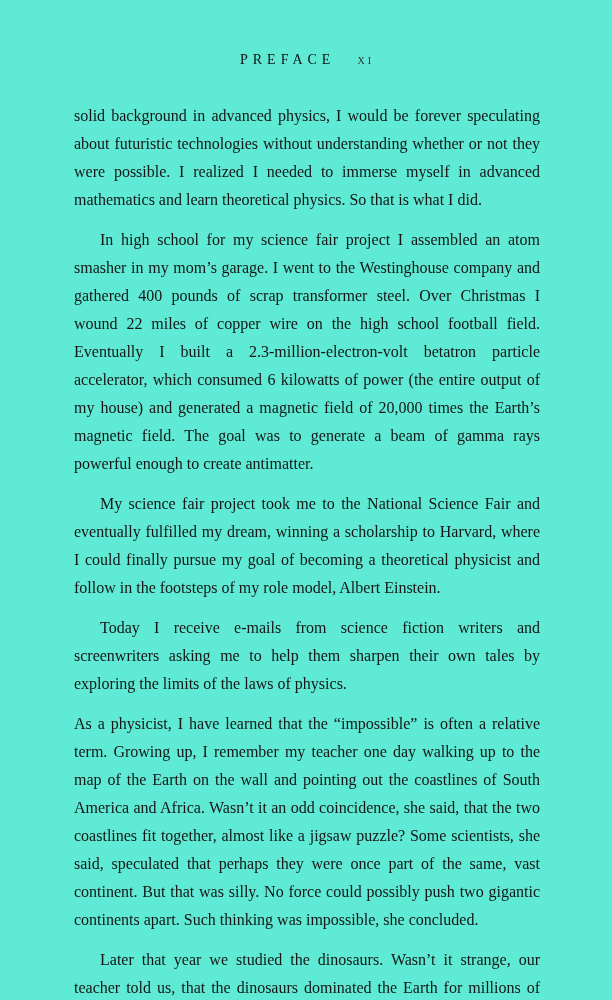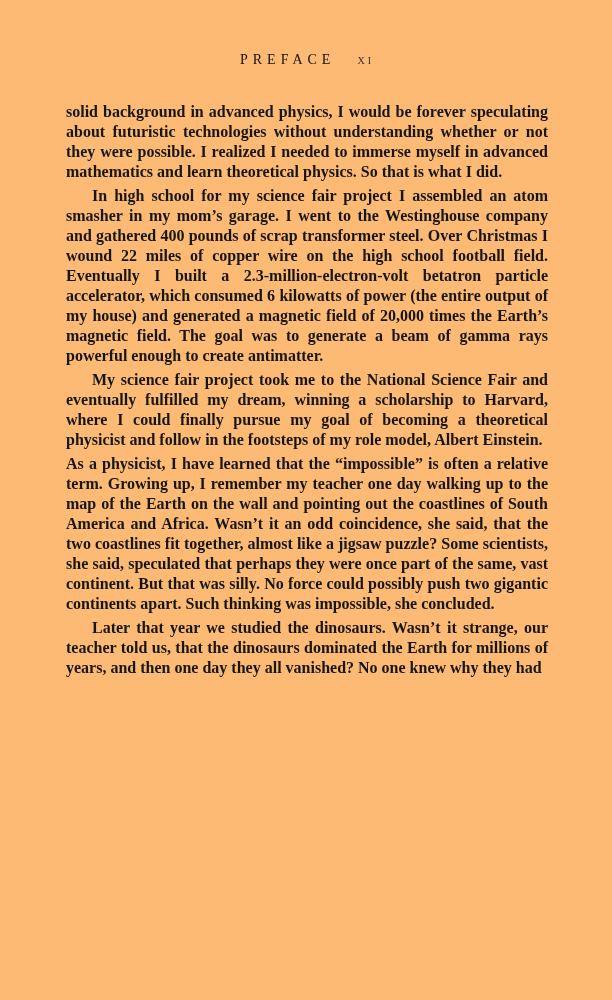--- a/index.html
+++ b/index.html
@@ -4,21 +4,21 @@
 <style>
   html, body {
     margin: 0;
     padding: 0;
     background: #ffffff;
   }
   .page {
     position: relative;
     width: 612px;
     height: 1000px;
-    background: #fdba74;
+    background: #5eead4;
     color: #1c1c1c;
     font-family: "Liberation Serif", "DejaVu Serif", serif;
     overflow: hidden;
     box-sizing: border-box;
     padding: 50px 60px 0 62px;
   }
   .running-head {
     text-align: center;
     margin-bottom: 34px;
     white-space: nowrap;
@@ -32,26 +32,25 @@
   .running-head .folio {
     font-size: 10px;
     letter-spacing: 3px;
     margin-left: 18px;
     color: #333;
   }
   .body-text {
     width: 490px;
   }
   .para {
-    margin: 4px;
+    margin: 12px;
     font-size: 16px;
-    line-height: 20px;
+    line-height: 28px;
     text-align: justify;
     color: #161616;
-    font-weight: bold;
   }
   .para.indent {
     text-indent: 26px;
   }
   .section-heading {
     margin: 48px 0 20px 0;
     font-weight: 400;
     font-size: 19px;
     letter-spacing: 2.5px;
     font-variant: small-caps;
@@ -66,17 +65,18 @@
   <div class="running-head">
     <span class="chapter-title">PREFACE</span>
     <span class="folio">XI</span>
   </div>
 
   <div class="body-text">
 
   <p class="para">solid background in advanced physics, I would be forever speculating about futuristic technologies without understanding whether or not they were possible. I realized I needed to immerse myself in advanced mathematics and learn theoretical physics. So that is what I did.</p>
       <p class="para indent">In high school for my science fair project I assembled an atom smasher in my mom’s garage. I went to the Westinghouse company and gathered 400 pounds of scrap transformer steel. Over Christmas I wound 22 miles of copper wire on the high school football field. Eventually I built a 2.3-million-electron-volt betatron particle accelerator, which consumed 6 kilowatts of power (the entire output of my house) and generated a magnetic field of 20,000 times the Earth’s magnetic field. The goal was to generate a beam of gamma rays powerful enough to create antimatter.</p>
       <p class="para indent">My science fair project took me to the National Science Fair and eventually fulfilled my dream, winning a scholarship to Harvard, where I could finally pursue my goal of becoming a theoretical physicist and follow in the footsteps of my role model, Albert Einstein.</p>
+      <p class="para indent">Today I receive e-mails from science fiction writers and screenwriters asking me to help them sharpen their own tales by exploring the limits of the laws of physics.</p>
       <p class="para">As a physicist, I have learned that the “impossible” is often a relative term. Growing up, I remember my teacher one day walking up to the map of the Earth on the wall and pointing out the coastlines of South America and Africa. Wasn’t it an odd coincidence, she said, that the two coastlines fit together, almost like a jigsaw puzzle? Some scientists, she said, speculated that perhaps they were once part of the same, vast continent. But that was silly. No force could possibly push two gigantic continents apart. Such thinking was impossible, she concluded.</p>
       <p class="para indent">Later that year we studied the dinosaurs. Wasn’t it strange, our teacher told us, that the dinosaurs dominated the Earth for millions of years, and then one day they all vanished? No one knew why they had</p>
     </div>
 
 </div>
 
 </body></html>

